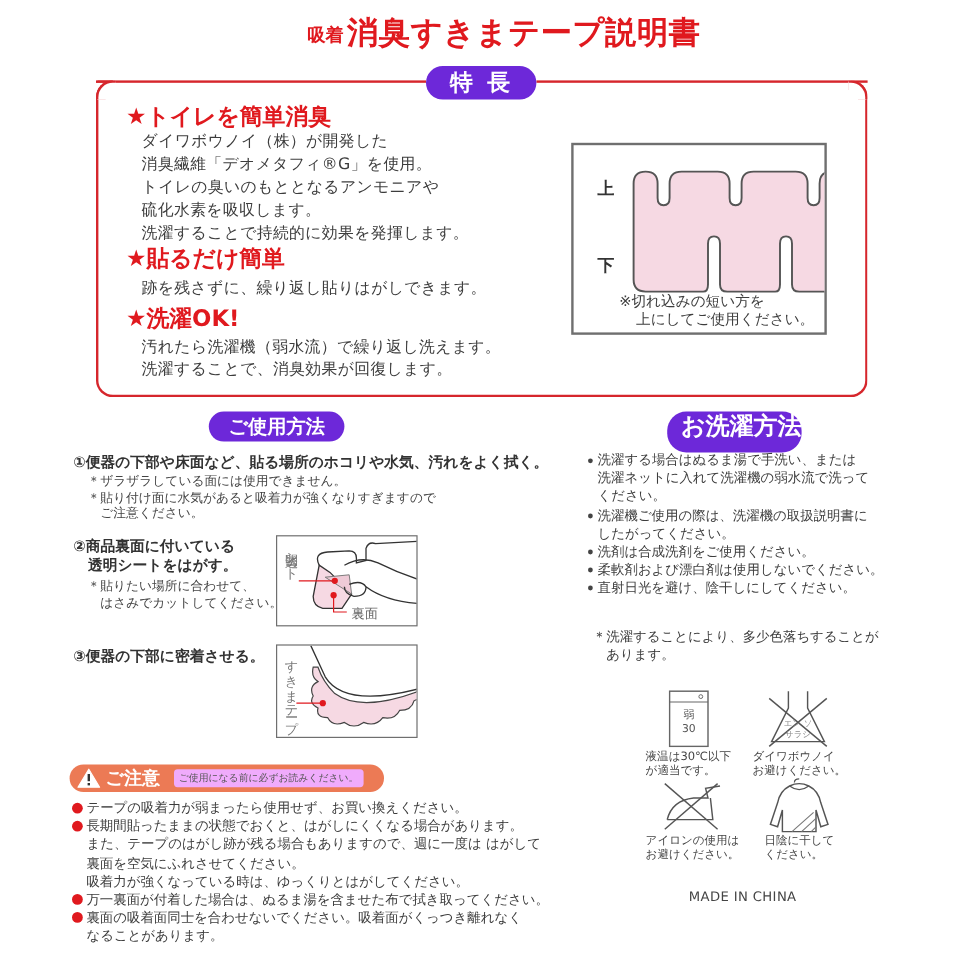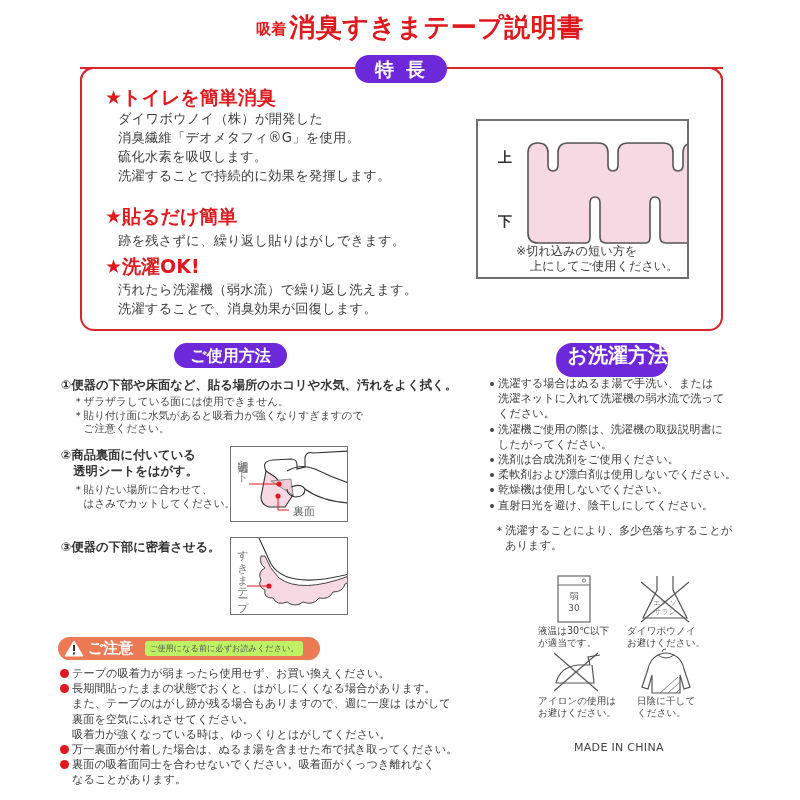--- a/index.html
+++ b/index.html
@@ -37,21 +37,21 @@
   .step { font-weight: bold; font-size: 12.3px; line-height: 16px; color: #333; white-space: nowrap; }
   .note { font-size: 10.6px; line-height: 13.5px; color: #444; white-space: nowrap; }
 
   .illus { border: 1.5px solid #6f6f6f; background: #fff; overflow: hidden; }
   .illus svg { position: absolute; left: 0; top: 0; }
   .vtext { writing-mode: vertical-rl; font-size: 11px; color: #777; letter-spacing: 0px; }
 
   
   .caution-bar { left: 58px; top: 637px; width: 262px; height: 23px; background: #ec7a55; border-radius: 12px; }
   .caution-title { color: #fff; font-weight: bold; font-size: 15px; line-height: 23px; left: 88px; top: 637px; }
-  .caution-sub { left: 145px; top: 641px; height: 15px; background: #bef264; border-radius: 3px; font-size: 8.2px; line-height: 15px; padding: 0 4px; color: #555; white-space: nowrap; }
+  .caution-sub { left: 145px; top: 641px; height: 15px; background: #f0abfc; border-radius: 3px; font-size: 8.2px; line-height: 15px; padding: 0 4px; color: #555; white-space: nowrap; }
   .warn-icon { left: 64px; top: 640px; }
 
   .cau-list { left: 60px; top: 666px; font-size: 11.2px; line-height: 15.2px; color: #3d3d3d; }
   .cau-item { position: relative; padding-left: 12px; white-space: nowrap; }
   .cau-item .dot { position: absolute; left: 0; top: 3px; width: 9px; height: 9px; border-radius: 50%; background: #e0191e; }
 
   
   .wash-list { left: 490px; top: 376px; font-size: 11.2px; line-height: 15.2px; color: #3d3d3d; }
   .wash-item { position: relative; padding-left: 8px; white-space: nowrap; }
   .wash-item .dot { position: absolute; left: 0; top: 6px; width: 4px; height: 4px; border-radius: 50%; background: #444; }
@@ -73,20 +73,21 @@
 <div class="abs hrule" style="left:80px;width:14px;border-radius:14px 0 0 0;"></div>
 <div class="abs badge badge-feature">特長</div>
 
 <div class="abs" style="left:80px;top:67px;width:16px;height:16px;border-left:2px solid #d6262c;border-top:2px solid #d6262c;border-radius:14px 0 0 0;background:#fff;"></div>
 <div class="abs" style="left:707px;top:67px;width:16px;height:16px;border-right:2px solid #d6262c;border-top:2px solid #d6262c;border-radius:0 14px 0 0;background:#fff;"></div>
 
 <div class="abs feat-head" style="top:86px;">★トイレを簡単消臭</div>
 <div class="abs feat-body" style="top:109px;">
   <div>ダイワボウノイ（株）が開発した</div>
   <div>消臭繊維「デオメタフィ®G」を使用。</div>
+  <div>トイレの臭いのもととなるアンモニアや</div>
   <div>硫化水素を吸収します。</div>
   <div>洗濯することで持続的に効果を発揮します。</div>
 </div>
 
 <div class="abs feat-head" style="top:205px;">★貼るだけ簡単</div>
 <div class="abs feat-body" style="top:231px;">
   <div>跡を残さずに、繰り返し貼りはがしできます。</div>
 </div>
 
 <div class="abs feat-head" style="top:255px;">★洗濯OK!</div>
@@ -175,21 +176,20 @@
 <div class="abs badge badge-wash">お洗濯方法</div>
 
 <div class="abs wash-list">
   <div class="wash-item"><span class="dot"></span><span>洗濯する場合はぬるま湯で手洗い、または</span></div>
   <div class="wash-item"><span>洗濯ネットに入れて洗濯機の弱水流で洗って</span></div>
   <div class="wash-item"><span>ください。</span></div>
   <div class="wash-item"><span class="dot"></span><span>洗濯機ご使用の際は、洗濯機の取扱説明書に</span></div>
   <div class="wash-item"><span>したがってください。</span></div>
   <div class="wash-item"><span class="dot"></span><span>洗剤は合成洗剤をご使用ください。</span></div>
   <div class="wash-item"><span class="dot"></span><span>柔軟剤および漂白剤は使用しないでください。</span></div>
-  <div class="wash-item"><span class="dot"></span><span>乾燥機は使用しないでください。</span></div>
   <div class="wash-item"><span class="dot"></span><span>直射日光を避け、陰干しにしてください。</span></div>
 </div>
 
 <div class="abs wash-note">
   <div>＊洗濯することにより、多少色落ちすることが</div>
   <div>　あります。</div>
 </div>
 
 <svg class="abs" style="left:557px;top:575px;" width="34" height="48" viewBox="0 0 34 48">
   <rect x="1" y="1" width="32" height="46" fill="#fff" stroke="#666" stroke-width="1.2"></rect>

